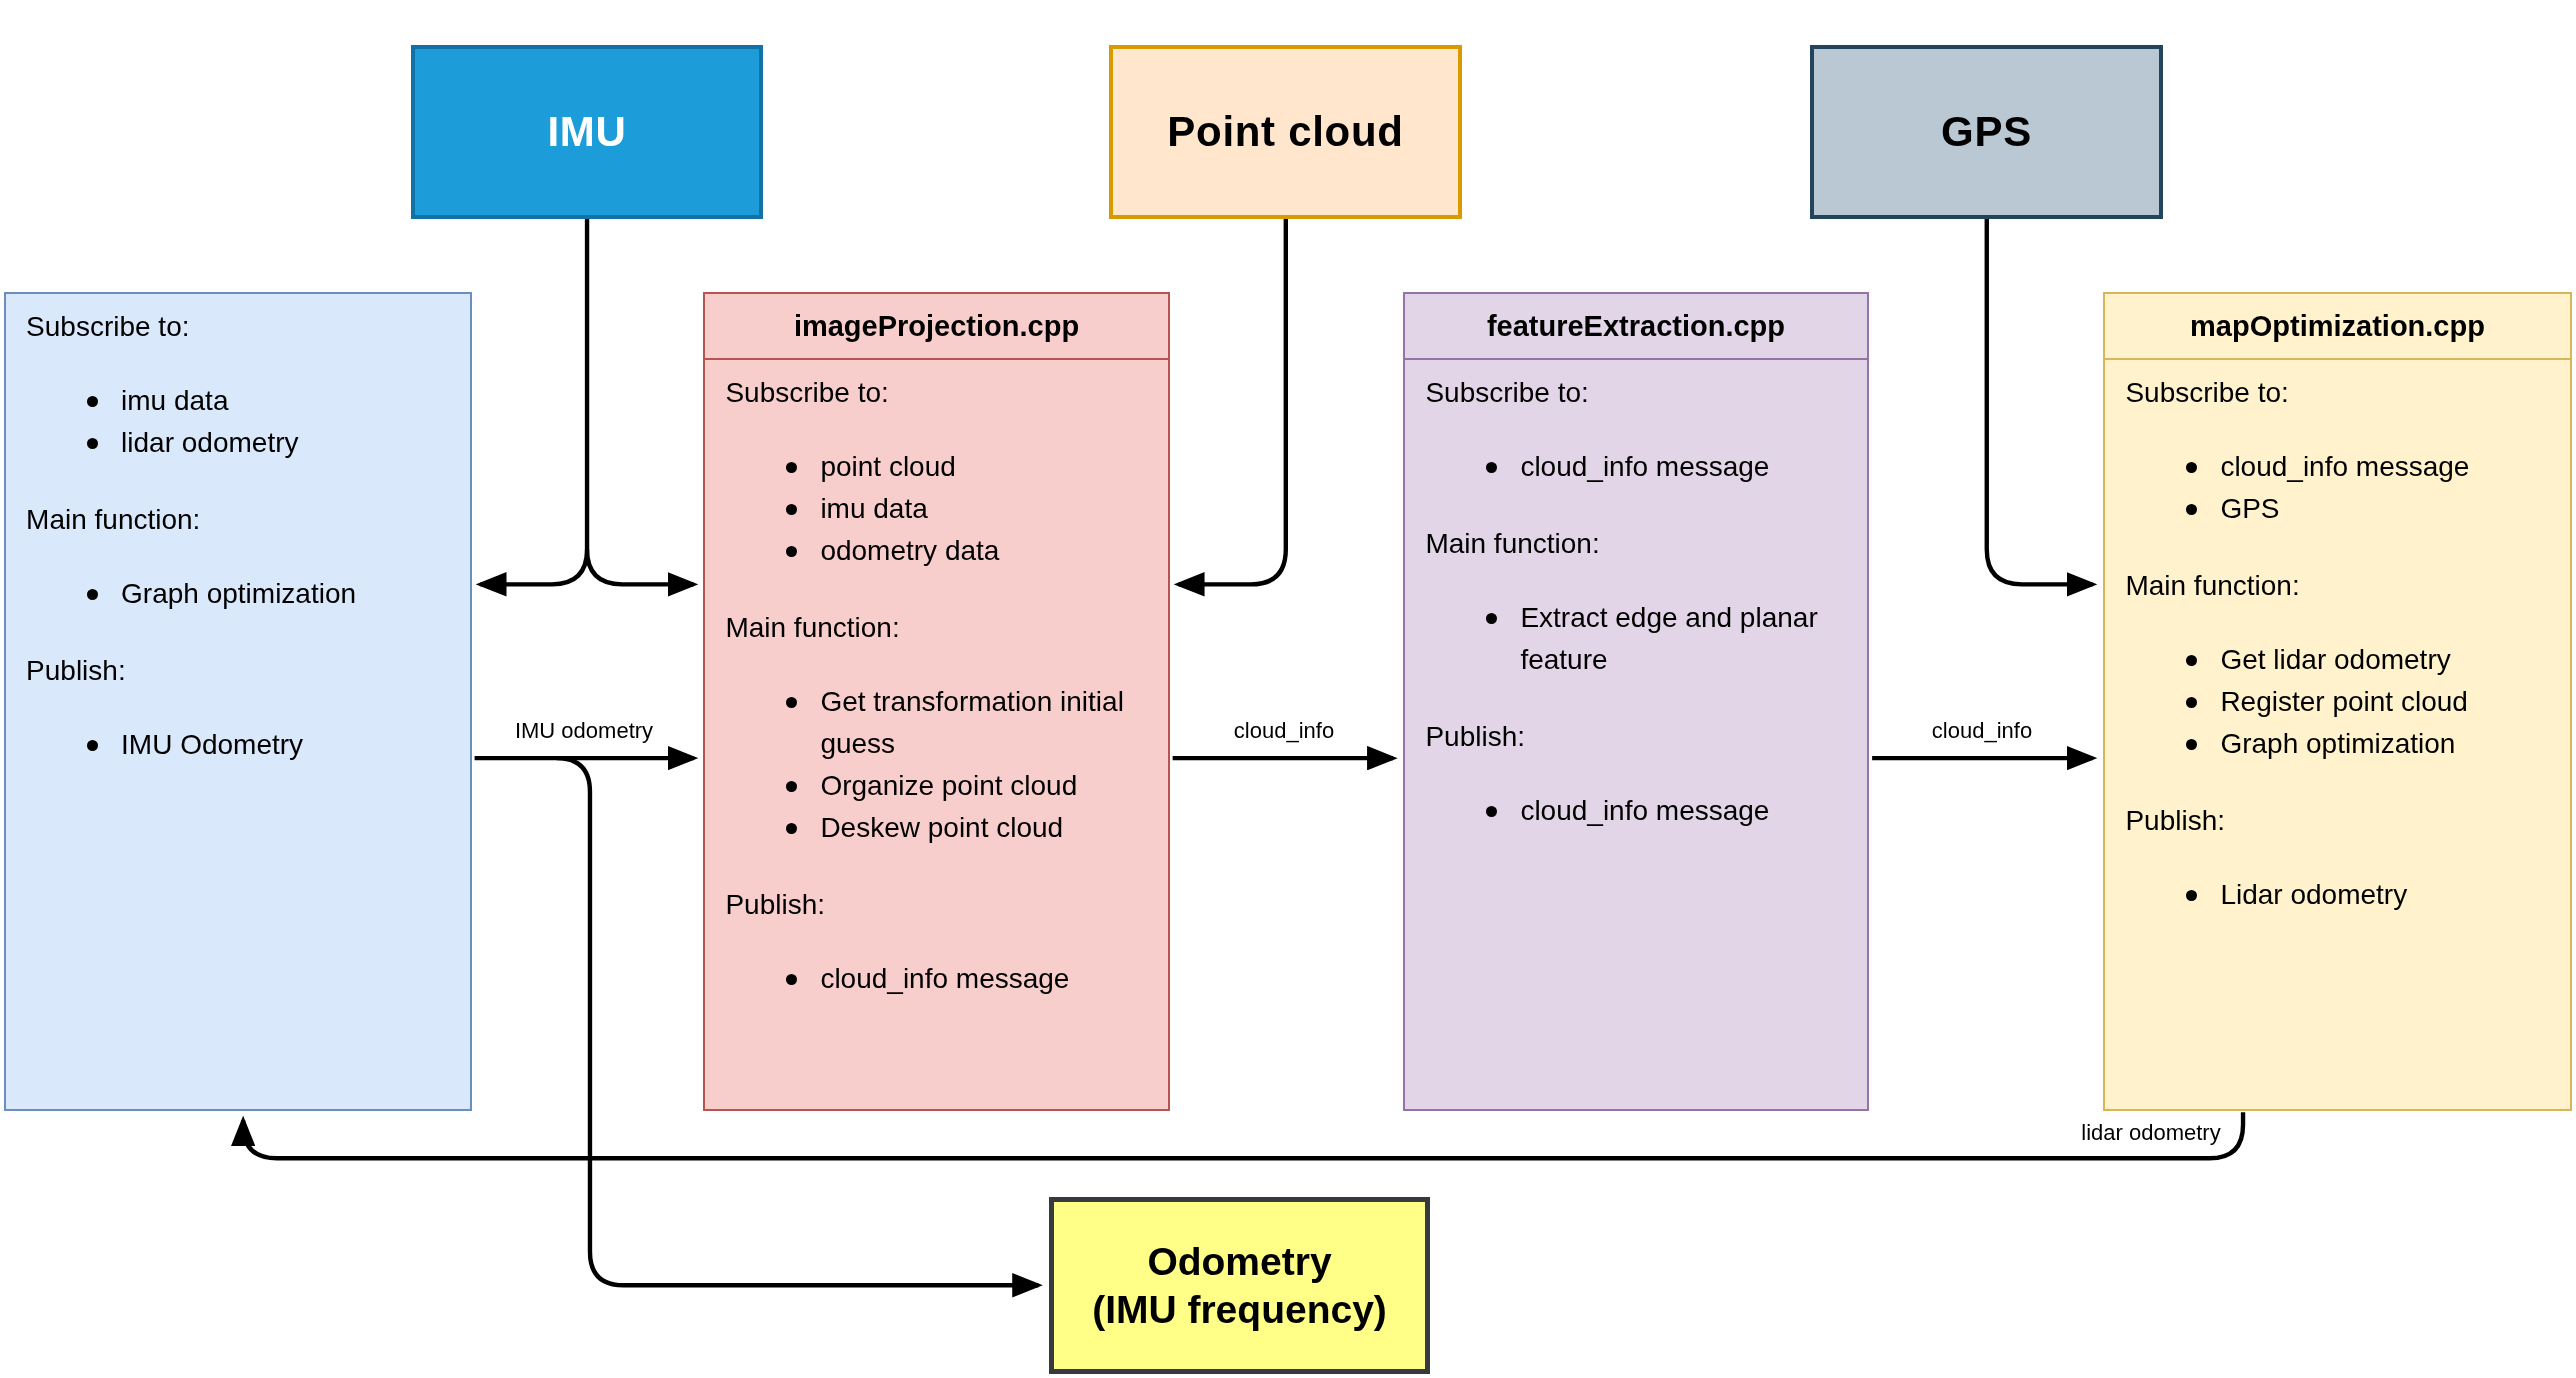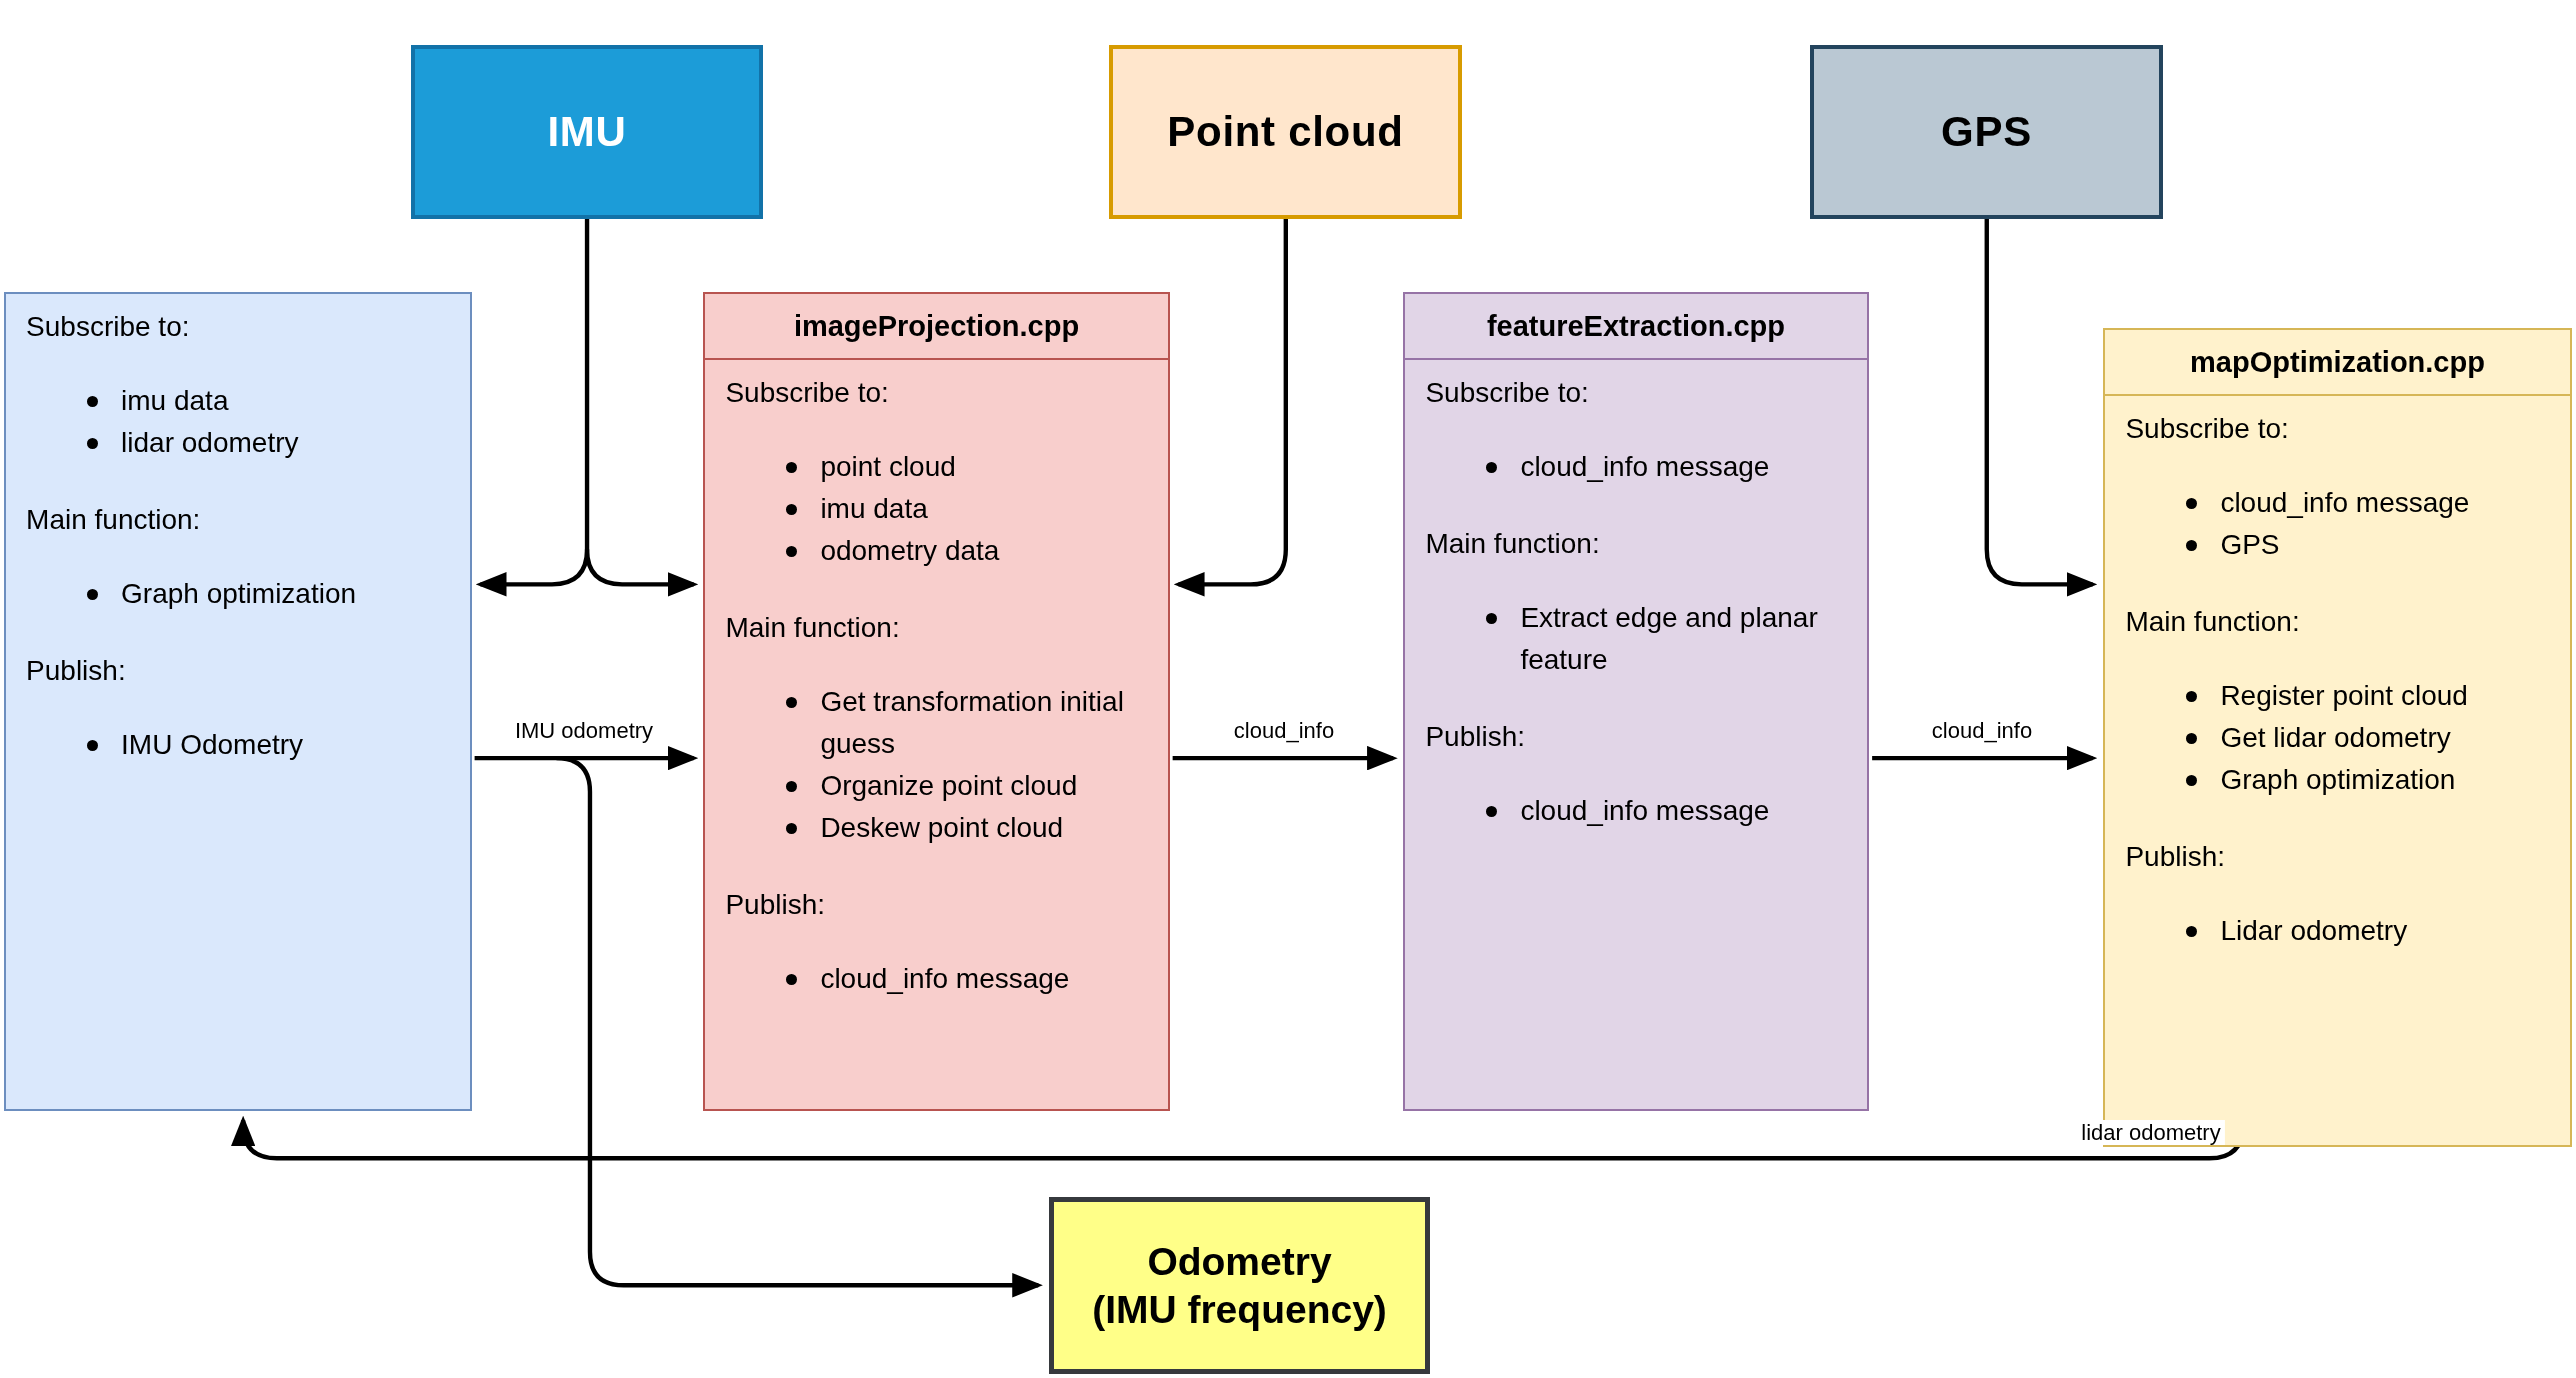--- a/index.html
+++ b/index.html
@@ -37,21 +37,21 @@
   }
   .module li span{display:inline-block;vertical-align:top;}
   .module li span.w430{max-width:314px;}
 
   #module-1{left:3.7px;width:468px;background:#DAE8FC;border-color:#6C8EBF;}
   #module-1 .title{border-bottom-color:#6C8EBF;}
   #module-2{left:703px;width:467px;background:#F8CECC;border-color:#B85450;}
   #module-2 .title{border-bottom-color:#B85450;}
   #module-3{left:1403px;width:466px;background:#E1D5E7;border-color:#9673A6;}
   #module-3 .title{border-bottom-color:#9673A6;}
-  #module-4{left:2103px;width:469px;background:#FFF2CC;border-color:#D6B656;margin-top:36px;}
+  #module-4{left:2103px;width:469px;background:#FFF2CC;border-color:#D6B656;}
   #module-4 .title{border-bottom-color:#D6B656;}
 
   
   #output-box{
     position:absolute;left:1049px;top:1197px;width:381px;height:177px;box-sizing:border-box;
     background:#FFFF88;border:5.1px solid #36393D;
     display:flex;flex-direction:column;align-items:center;justify-content:center;
     font-size:39px;font-weight:bold;line-height:48px;text-align:center;
   }
 
@@ -152,22 +152,22 @@
   <div class="module" id="module-4">
     <div class="title">mapOptimization.cpp</div>
     <div class="body">
       <div class="hd">Subscribe to:</div>
       <ul>
         <li><span>cloud_info message</span></li>
         <li><span>GPS</span></li>
       </ul>
       <div class="hd">Main function:</div>
       <ul>
+        <li><span>Get lidar odometry</span></li>
         <li><span>Register point cloud</span></li>
-        <li><span>Get lidar odometry</span></li>
         <li><span>Graph optimization</span></li>
       </ul>
       <div class="hd">Publish:</div>
       <ul>
         <li><span>Lidar odometry</span></li>
       </ul>
     </div>
   </div>
 
   <div id="output-box">

